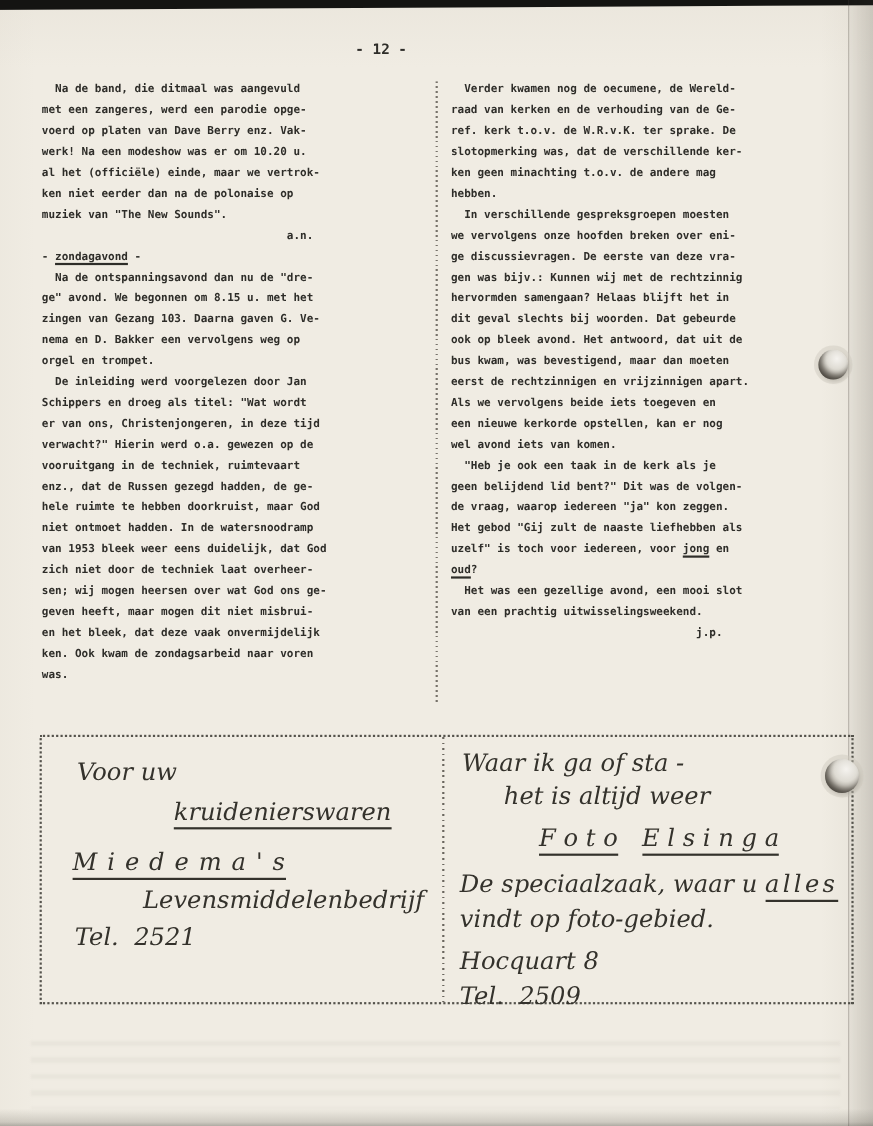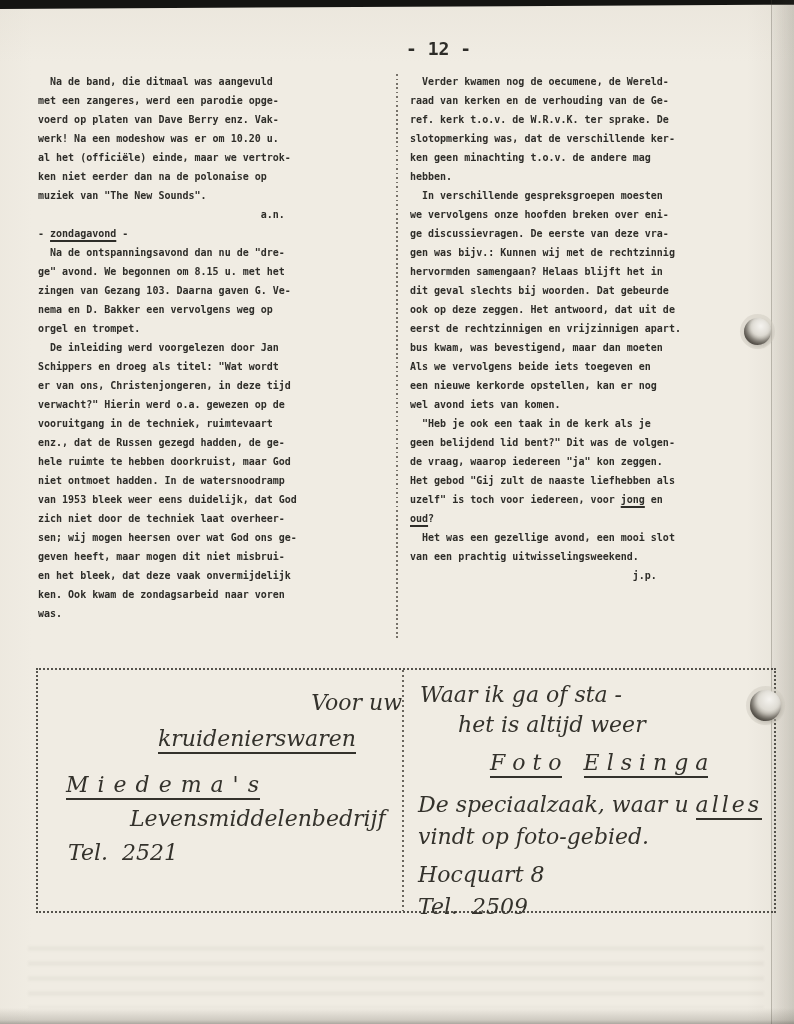--- a/index.html
+++ b/index.html
@@ -26,42 +26,42 @@
   .bleed{position:absolute;left:28px;top:946px;width:736px;height:62px;opacity:.55;
     background:repeating-linear-gradient(180deg, rgba(120,114,102,.10) 0 5px, rgba(120,114,102,0) 5px 15px);
     filter:blur(1.2px);}
   .punch{position:absolute;border-radius:50%;
     background:radial-gradient(circle at 62% 30%, #f5f3ef 0%, #dedbd3 38%, #aba69c 66%, #5b564d 88%, #746f66 100%);
     box-shadow:inset 3px -4px 5px rgba(38,35,29,.55), 0 0 0 4px rgba(205,200,189,.45), 1px 2px 3px rgba(60,56,48,.25);}
   .punch.top{left:744px;top:318px;width:27px;height:27px;}
   .punch.bottom{left:750px;top:690px;width:31px;height:31px;}
 
   
-  .pageno{position:absolute;left:323px;top:38px;width:148px;text-align:right;
-    font-size:18px;font-weight:bold;color:#2e2d29;}
+  .pageno{position:absolute;left:323px;top:38px;width:148px;text-align:left;
+    font-size:13px;font-weight:bold;color:#2e2d29;}
   .tcol{position:absolute;top:72px;font-size:10px;font-weight:bold;color:#2e2d29;}
   .tcol .tline{white-space:pre;line-height:19px;height:19px;}
   .tcol .u, .pageu{text-decoration:underline;text-decoration-thickness:1.5px;text-underline-offset:3px;}
   .col-left{left:38px;width:354px;}
   .col-right{left:410px;width:370px;}
   .col-divider{position:absolute;left:396px;top:74px;width:2px;height:566px;
     background:repeating-linear-gradient(180deg, #77726a 0 1.5px, rgba(0,0,0,0) 1.5px 4.5px);}
 
   
   .adbox{position:absolute;left:36px;top:668px;width:740px;height:245px;
     border:2px dotted #55534c;box-sizing:border-box;}
   .ad-divider{position:absolute;left:364px;top:0;width:2px;height:100%;
     background:repeating-linear-gradient(180deg, #6a665e 0 1.5px, rgba(0,0,0,0) 1.5px 5px);}
   .ad{position:absolute;top:0;height:100%;box-sizing:border-box;}
   .ad.left{left:0;width:364px;padding:14px 0 0 28px;}
   .ad.right{left:366px;width:372px;padding:8px 0 0 14px;}
   .hand{font-family:"DejaVu Serif", serif;font-style:italic;font-size:22px;
     color:#34322c;line-height:30px;white-space:pre;}
   .hu{border-bottom:2px solid #34322c;padding-bottom:1px;}
-  .l-intro{margin:4px 0 0 4px;text-align:right;}
+  .l-intro{margin:4px 0 0 4px;}
   .l-product{margin:6px 0 0 92px;}
   .l-name{margin:16px 0 0 0;letter-spacing:1px;}
   .l-subtitle{margin:4px 0 0 64px;}
   .l-address{margin:10px 0 0 2px;}
   .l-phone{margin:4px 0 0 2px;}
   .r-slogan1{margin:2px 0 0 2px;}
   .r-slogan2{margin:0 0 0 40px;}
   .r-brand{margin:8px 0 0 72px;}
   .r-brand .gap{margin-right:22px;}
   .r-desc{margin:12px 0 0 0;}
@@ -117,23 +117,23 @@
       <div class="tline"><span>ref. kerk t.o.v. de W.R.v.K. ter sprake. De</span></div>
       <div class="tline"><span>slotopmerking was, dat de verschillende ker-</span></div>
       <div class="tline"><span>ken geen minachting t.o.v. de andere mag</span></div>
       <div class="tline"><span>hebben.</span></div>
       <div class="tline"><span>  In verschillende gespreksgroepen moesten</span></div>
       <div class="tline"><span>we vervolgens onze hoofden breken over eni-</span></div>
       <div class="tline"><span>ge discussievragen. De eerste van deze vra-</span></div>
       <div class="tline"><span>gen was bijv.: Kunnen wij met de rechtzinnig</span></div>
       <div class="tline"><span>hervormden samengaan? Helaas blijft het in</span></div>
       <div class="tline"><span>dit geval slechts bij woorden. Dat gebeurde</span></div>
-      <div class="tline"><span>ook op deze zeggen. Het antwoord, dat uit de</span></div>
+      <div class="tline"><span>ook op bleek avond. Het antwoord, dat uit de</span></div>
+      <div class="tline"><span>bus kwam, was bevestigend, maar dan moeten</span></div>
       <div class="tline"><span>eerst de rechtzinnigen en vrijzinnigen apart.</span></div>
-      <div class="tline"><span>bus kwam, was bevestigend, maar dan moeten</span></div>
       <div class="tline"><span>Als we vervolgens beide iets toegeven en</span></div>
       <div class="tline"><span>een nieuwe kerkorde opstellen, kan er nog</span></div>
       <div class="tline"><span>wel avond iets van komen.</span></div>
       <div class="tline"><span>  "Heb je ook een taak in de kerk als je</span></div>
       <div class="tline"><span>geen belijdend lid bent?" Dit was de volgen-</span></div>
       <div class="tline"><span>de vraag, waarop iedereen "ja" kon zeggen.</span></div>
       <div class="tline"><span>Het gebod "Gij zult de naaste liefhebben als</span></div>
       <div class="tline"><span>uzelf" is toch voor iedereen, voor </span><span class="u">jong</span><span> en</span></div>
       <div class="tline"><span class="u">oud</span><span>?</span></div>
       <div class="tline"><span>  Het was een gezellige avond, een mooi slot</span></div>

